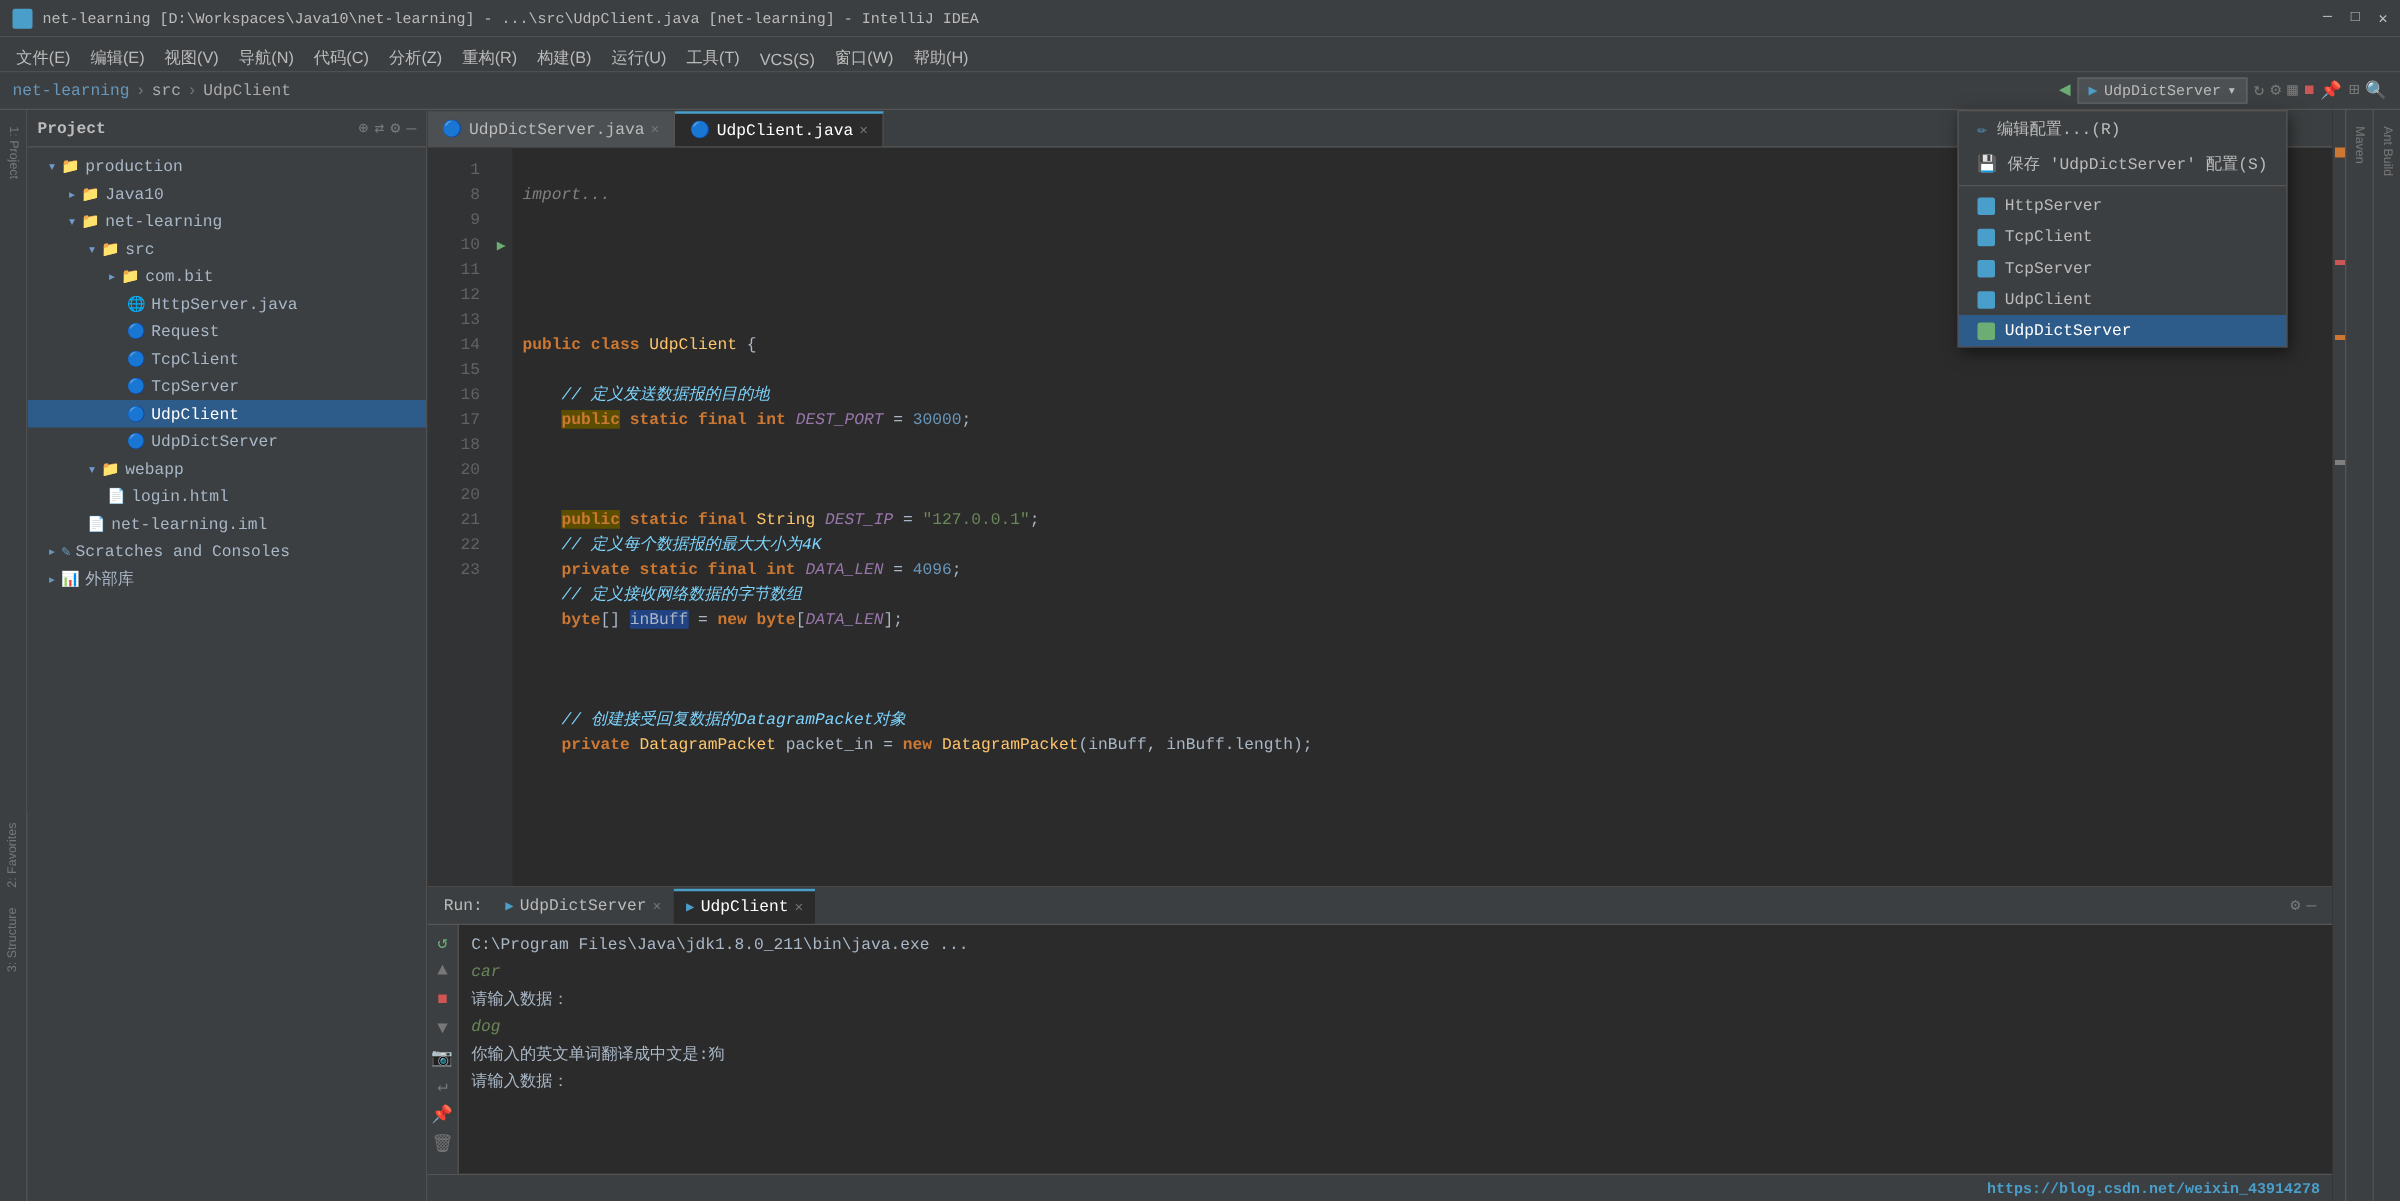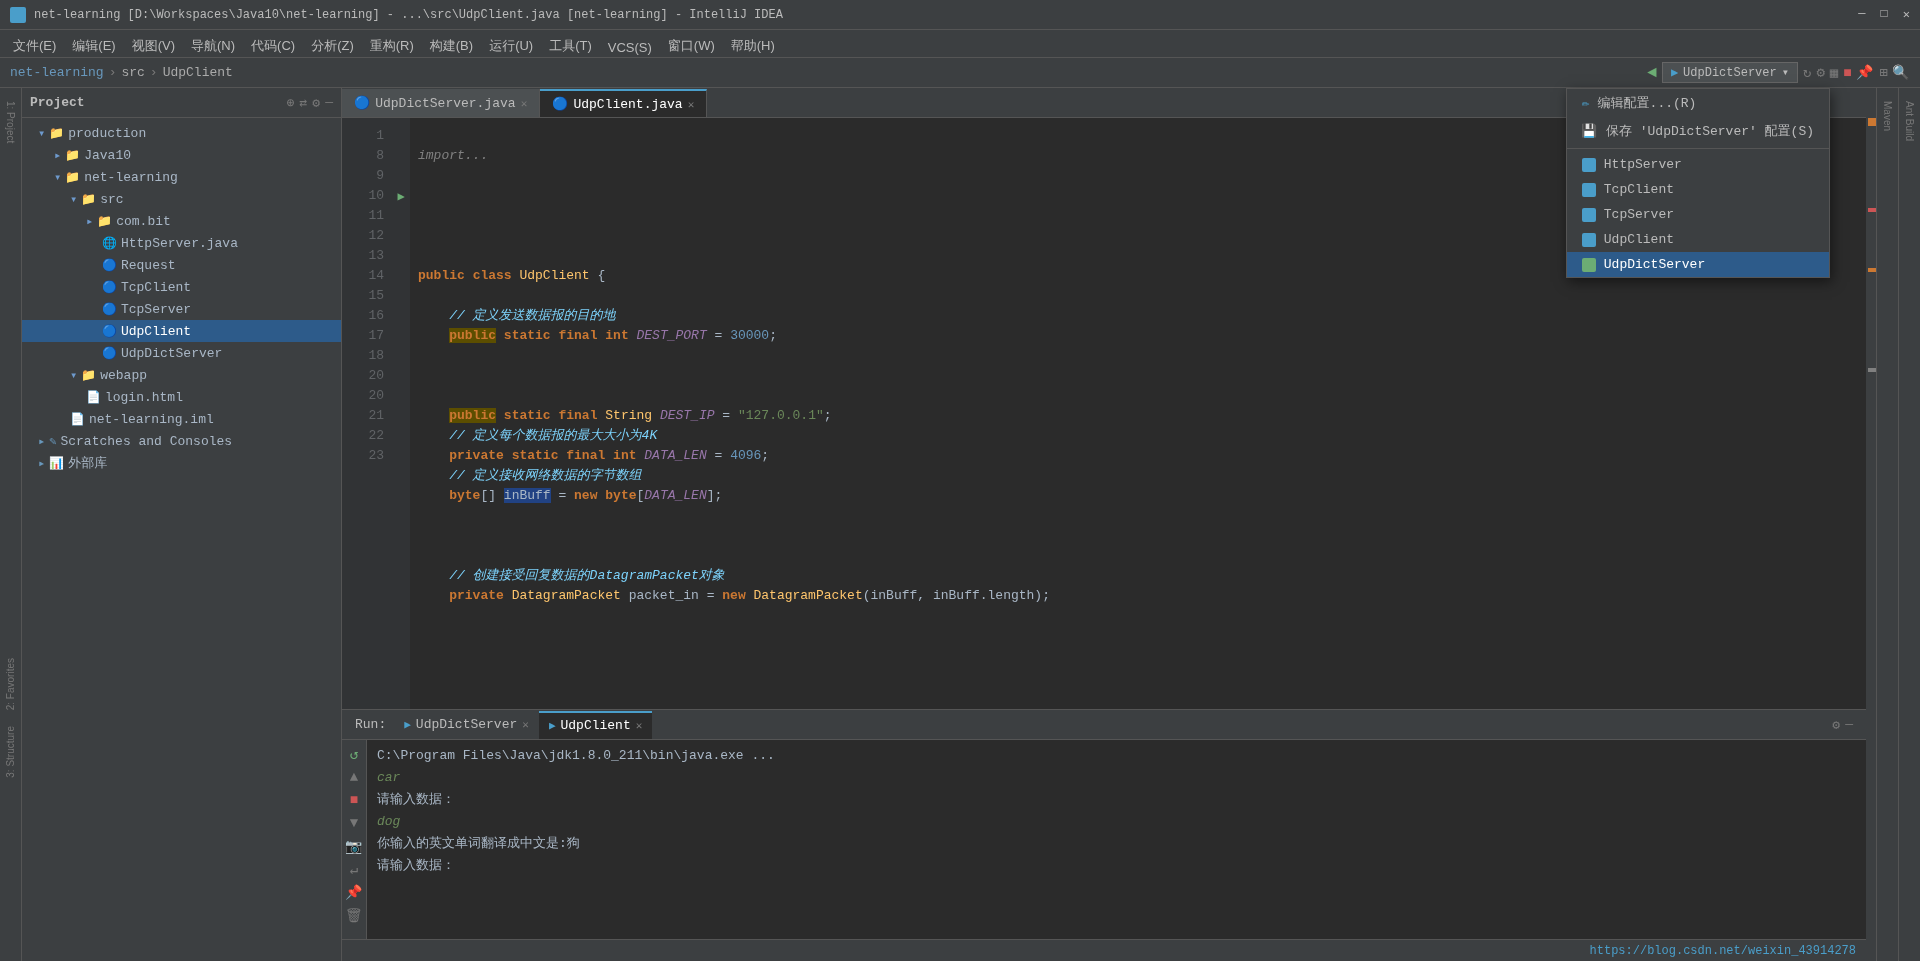--- a/index.html
+++ b/index.html
@@ -94,21 +94,21 @@
     ::-webkit-scrollbar-track { background: #3c3f41; }
     ::-webkit-scrollbar-thumb { background: #5a5d63; }
 
     
     #gutter { width: 18px; background: #313335; padding: 8px 0; overflow: hidden; }
     .gutter-row { height: 20px; display: flex; align-items: center; justify-content: center; }
     .run-arrow { color: #6cad74; font-size: 12px; }
 
     
     #status-bar { height: 22px; background: #3c3f41; border-top: 1px solid #555; display: flex; align-items: center; padding: 0 10px; font-size: 12px; color: #777; }
-    #status-bar .status-right { margin-left: auto; }
+    #status-bar .status-right { margin-left: auto; font-weight: bold; }
 
     
     #maven-bar { width: 22px; background: #3c3f41; border-left: 1px solid #555; display: flex; flex-direction: column; align-items: center; padding: 5px 0; }
     #maven-bar .maven-label { writing-mode: vertical-rl; color: #777; font-size: 10px; padding: 8px 2px; cursor: pointer; font-family: 'Microsoft YaHei', sans-serif; }
 
     
     #ant-bar { width: 22px; background: #3c3f41; border-left: 1px solid #555; display: flex; flex-direction: column; align-items: center; padding: 5px 0; }
     #ant-bar .ant-label { writing-mode: vertical-rl; color: #777; font-size: 10px; padding: 8px 2px; cursor: pointer; font-family: 'Microsoft YaHei', sans-serif; }
 
     .run-panel-toolbar { display: flex; flex-direction: column; gap: 5px; padding: 5px 3px; background: #3c3f41; border-right: 1px solid #555; align-items: center; }

